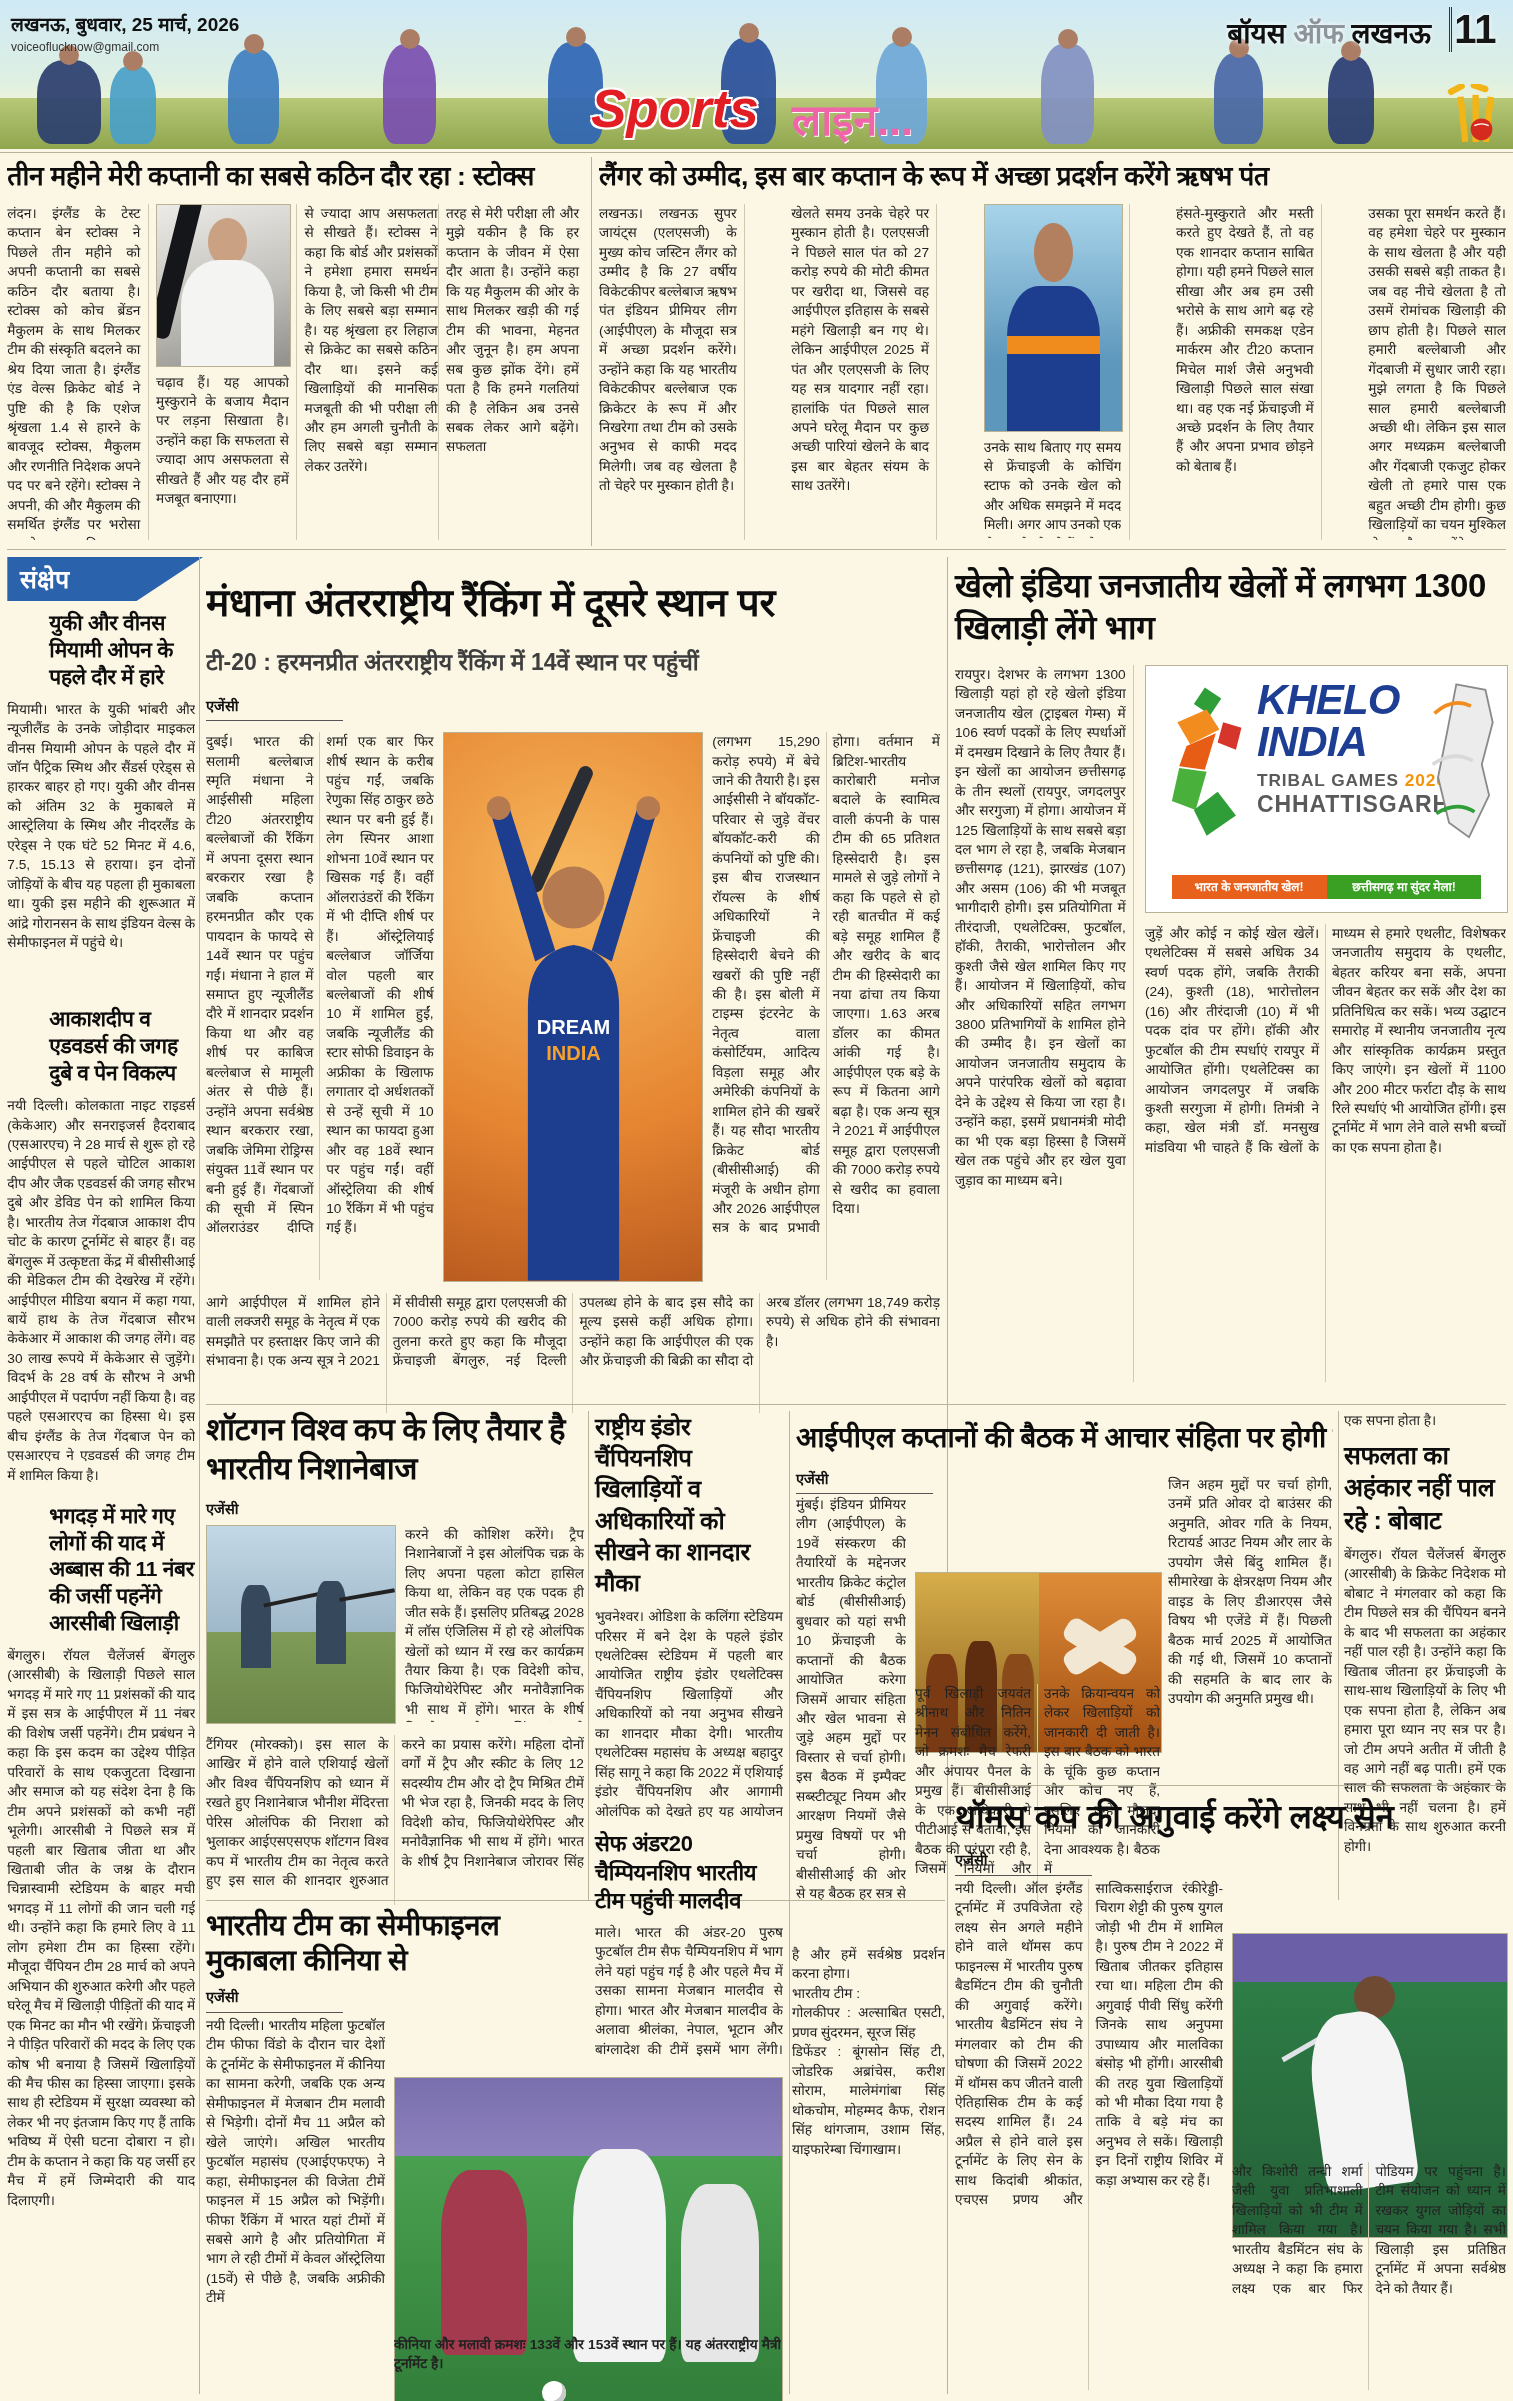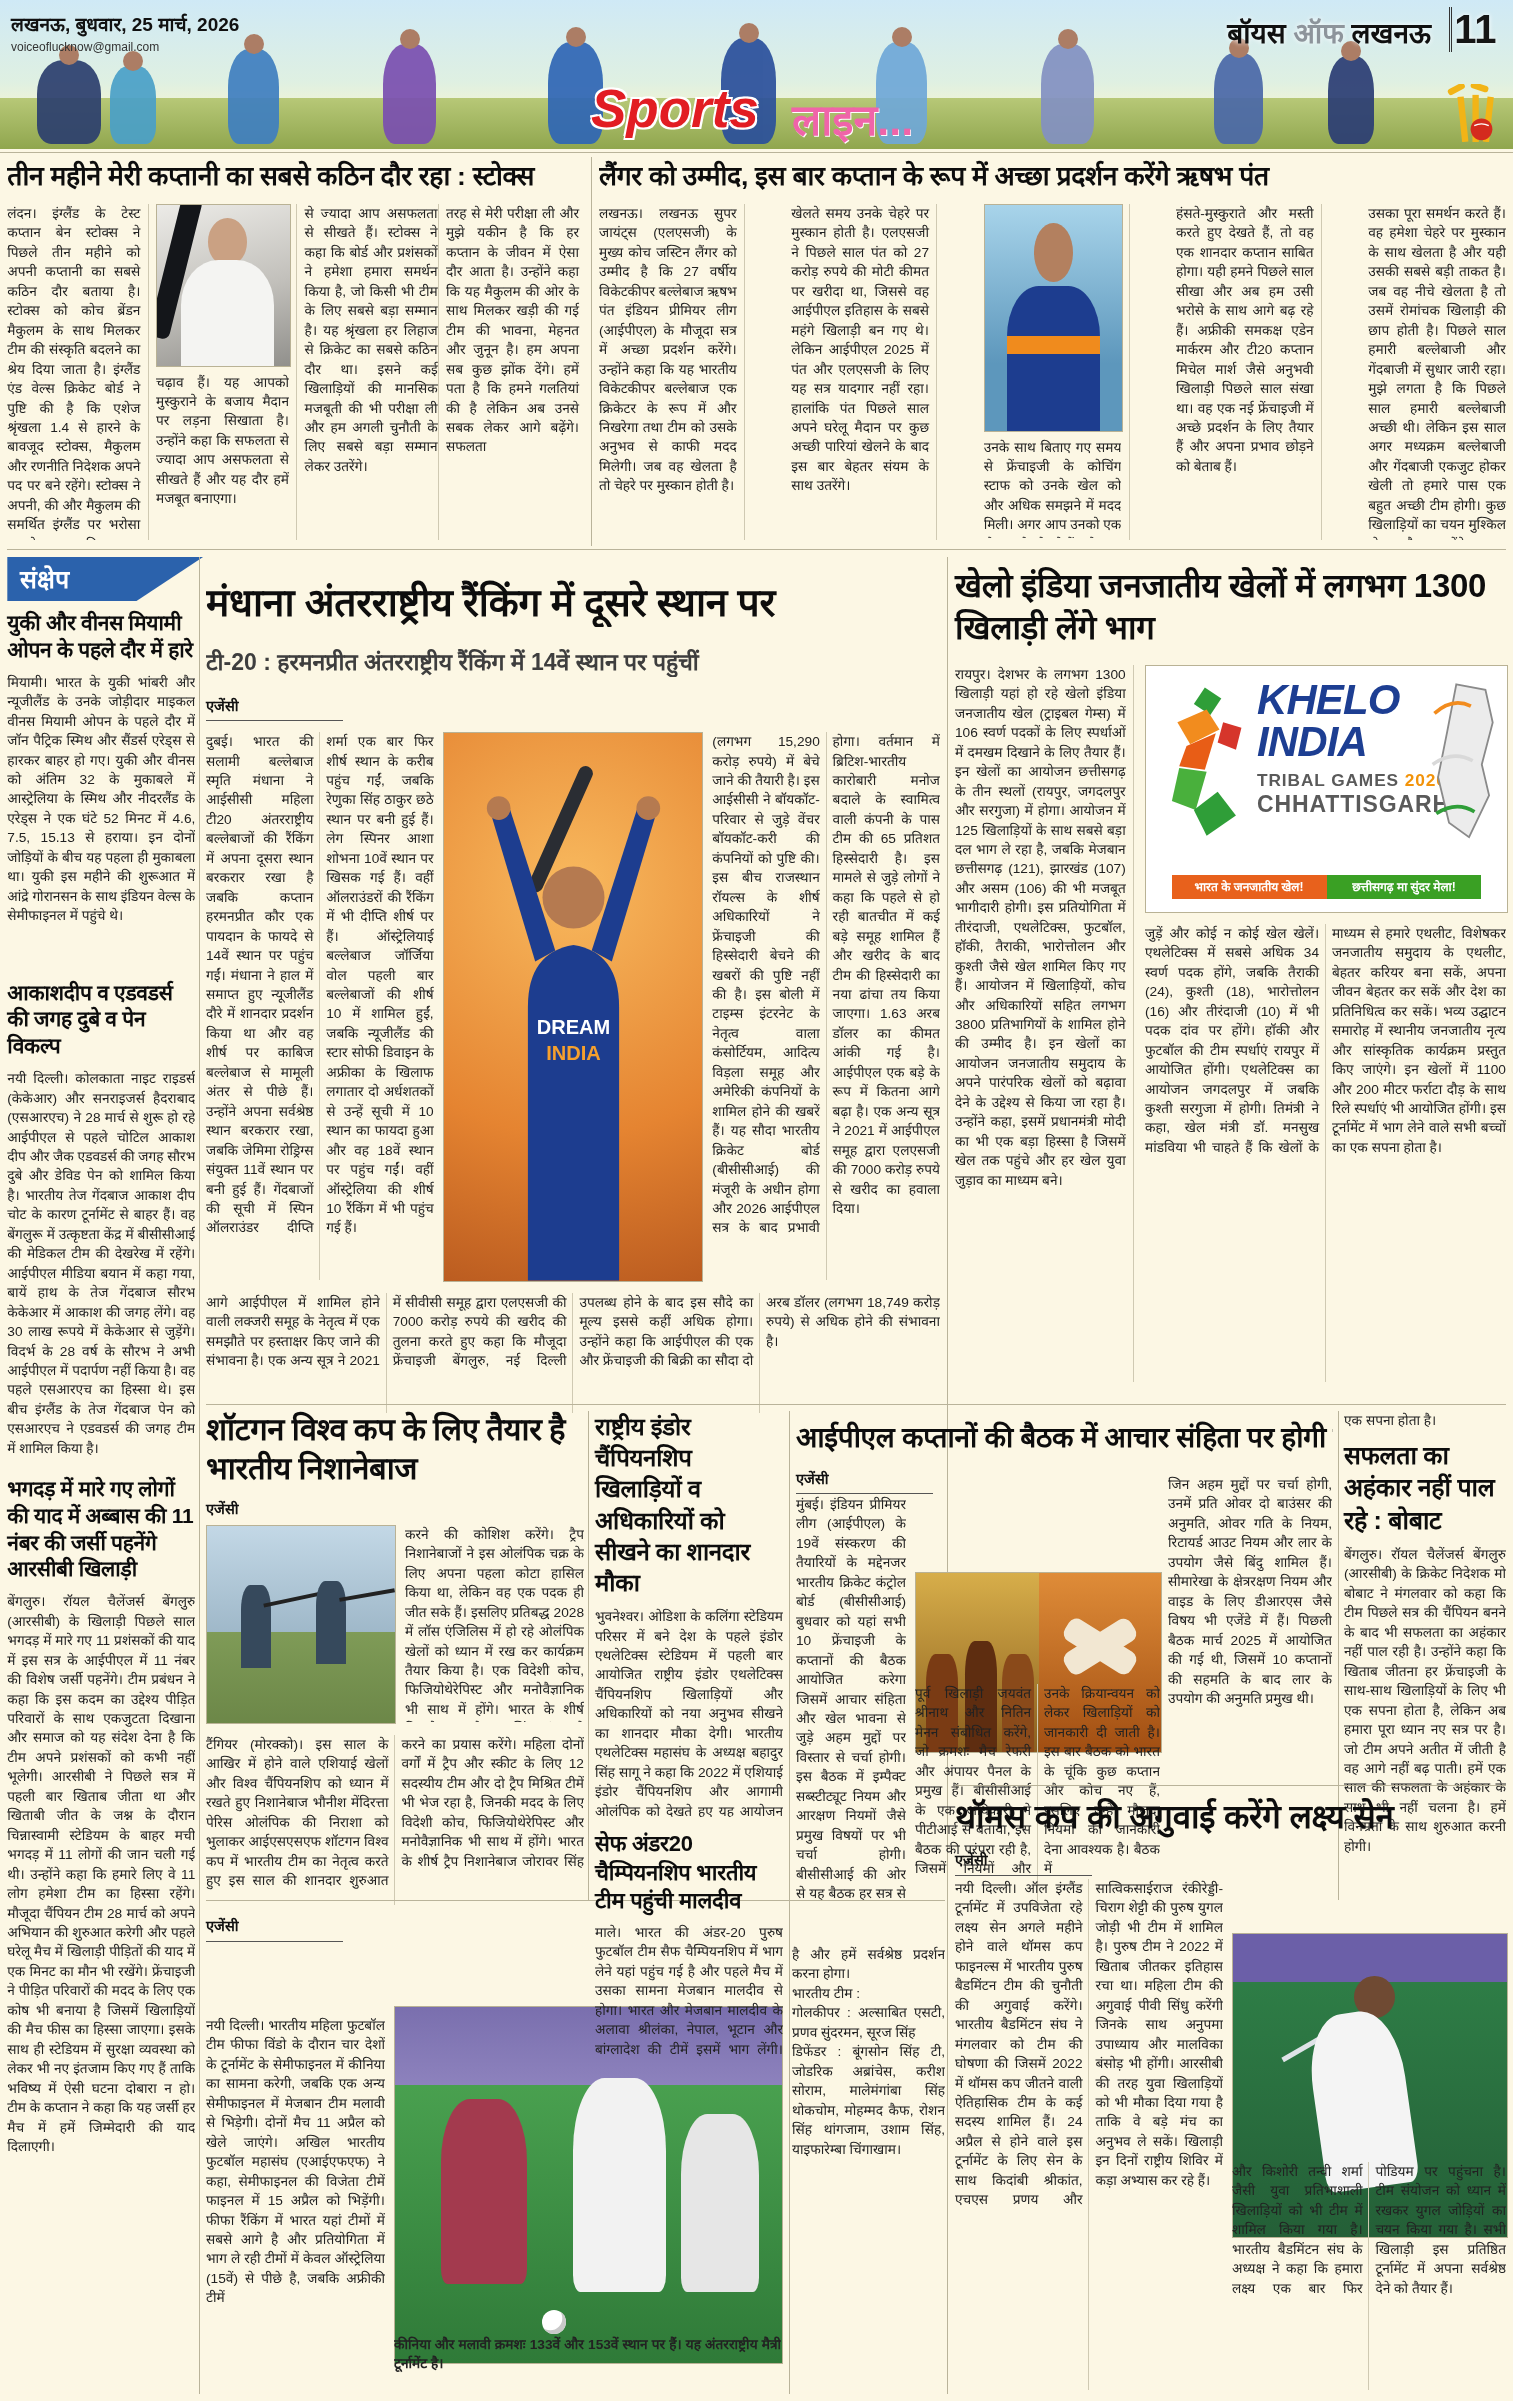--- a/index.html
+++ b/index.html
@@ -33,21 +33,21 @@
   .masthead .gray{color:#8d949b;}
   .pageno{right:16.4px;top:7.3px;font-size:40px;font-weight:800;color:#161616;border-left:3.7px double #333;padding-left:2px;text-shadow:0 0 5.5px #fff;}
   .sports-en{left:591px;top:78px;font-size:53px;font-weight:900;font-style:italic;color:#e21d23;text-shadow:1.8px 1.8px 0 #ffffff,-1.8px -1.8px 0 #ffffff,1.8px -1.8px 0 #fff,-1.8px 1.8px 0 #fff;}
   .sports-hi{left:792px;top:89px;font-size:43px;font-weight:800;color:#f064a9;text-shadow:0.9px 0.9px 0 #fff;}
 
   
   .h-top{font-size:26.5px;}
   .h-mand{font-size:39px;}
   .h-sub{font-size:23px;font-weight:700;color:#3e3e3e;}
   .h-khelo{font-size:33px;line-height:1.3;}
-  .h-brief{font-size:21px;line-height:1.28;}
+  .h-brief{font-size:21px;line-height:1.28;margin-left:42px;}
   .h-mid{font-size:31px;line-height:1.25;font-family:Liberation Serif, serif;}
   .h-small{font-size:24px;line-height:1.3;}
 
   
   .sank{left:0;top:0;width:183px;height:44px;background:#2b62ac;clip-path:polygon(0 0,100% 0,66% 100%,0 100%);color:#fff;font-size:25px;font-weight:800;padding-left:12.8px;line-height:44px;}
 
   
   .klogo{background:#fff;border:0.9px solid #b9b295;}
   .klogo-big{font-size:42px;line-height:1.0;font-weight:900;font-style:italic;color:#1d3e92;letter-spacing:-0.9px;}
   .klogo-sub{font-size:17.3px;font-weight:800;color:#5a5a5a;letter-spacing:0.9px;}
@@ -254,20 +254,21 @@
         <div class="gun" style="left:70%;top:34%;width:30%;transform:rotate(-10deg);"></div>
       </div>
       <div class="body-txt" style="width:179px;height:197px;">करने की कोशिश करेंगे। ट्रैप निशानेबाजों ने इस ओलंपिक चक्र के लिए अपना पहला कोटा हासिल किया था, लेकिन वह एक पदक ही जीत सके हैं। इसलिए प्रतिबद्ध 2028 में लॉस एंजिलिस में हो रहे ओलंपिक खेलों को ध्यान में रख कर कार्यक्रम तैयार किया है। एक विदेशी कोच, फिजियोथेरेपिस्ट और मनोवैज्ञानिक भी साथ में होंगे। भारत के शीर्ष निशानेबाज जोरावर सिंह संधू को हालांकि टीम में जगह नहीं मिली है।</div>
     </div>
     <div class="body-txt cols2" style="height:170px;margin-top:11px;">टैंगियर (मोरक्को)। इस साल के आखिर में होने वाले एशियाई खेलों और विश्व चैंपियनशिप को ध्यान में रखते हुए निशानेबाज भौनीश मेंदिरत्ता पेरिस ओलंपिक की निराशा को भुलाकर आईएसएसएफ शॉटगन विश्व कप में भारतीय टीम का नेतृत्व करते हुए इस साल की शानदार शुरुआत करने का प्रयास करेंगे। महिला दोनों वर्गों में ट्रैप और स्कीट के लिए 12 सदस्यीय टीम और दो ट्रैप मिश्रित टीमें भी भेज रहा है, जिनकी मदद के लिए विदेशी कोच, फिजियोथेरेपिस्ट और मनोवैज्ञानिक भी साथ में होंगे। भारत के शीर्ष ट्रैप निशानेबाज जोरावर सिंह संधू को हालांकि टीम में जगह नहीं मिल पाई है।</div>
   </div>
 
   <div class="hrule" style="left:206px;top:1900px;width:739px;"></div>
 
   <div class="abs" style="left:206px;top:1908px;width:739px;height:486px;">
+    <div class="hl" style="width:378px;font-size:29px;line-height:1.22;">भारतीय टीम का सेमीफाइनल मुकाबला कीनिया से</div>
     <div class="byline" style="margin-top:7.3px;">एजेंसी</div>
     <div class="byline-rule"></div>
     <div class="abs body-txt" style="left:0;top:108px;width:179px;height:374px;">नयी दिल्ली। भारतीय महिला फुटबॉल टीम फीफा विंडो के दौरान चार देशों के टूर्नामेंट के सेमीफाइनल में कीनिया का सामना करेगी, जबकि एक अन्य सेमीफाइनल में मेजबान टीम मलावी से भिड़ेगी। दोनों मैच 11 अप्रैल को खेले जाएंगे। अखिल भारतीय फुटबॉल महासंघ (एआईएफएफ) ने कहा, सेमीफाइनल की विजेता टीमें फाइनल में 15 अप्रैल को भिड़ेंगी। फीफा रैंकिंग में भारत यहां टीमों में सबसे आगे है और प्रतियोगिता में भाग ले रही टीमों में केवल ऑस्ट्रेलिया (15वें) से पीछे है, जबकि अफ्रीकी टीमें</div>
     <div class="abs ph ph-foot" style="left:188px;top:64px;width:387px;height:356px;">
       <div class="p1"></div>
         <div class="p2"></div>
         <div class="p3"></div>
         <div class="ball"></div>
     </div>
     <div class="abs body-txt" style="left:188px;top:427px;width:387px;height:55px;font-weight:600;">कीनिया और मलावी क्रमशः 133वें और 153वें स्थान पर हैं। यह अंतरराष्ट्रीय मैत्री टूर्नामेंट है।</div>

